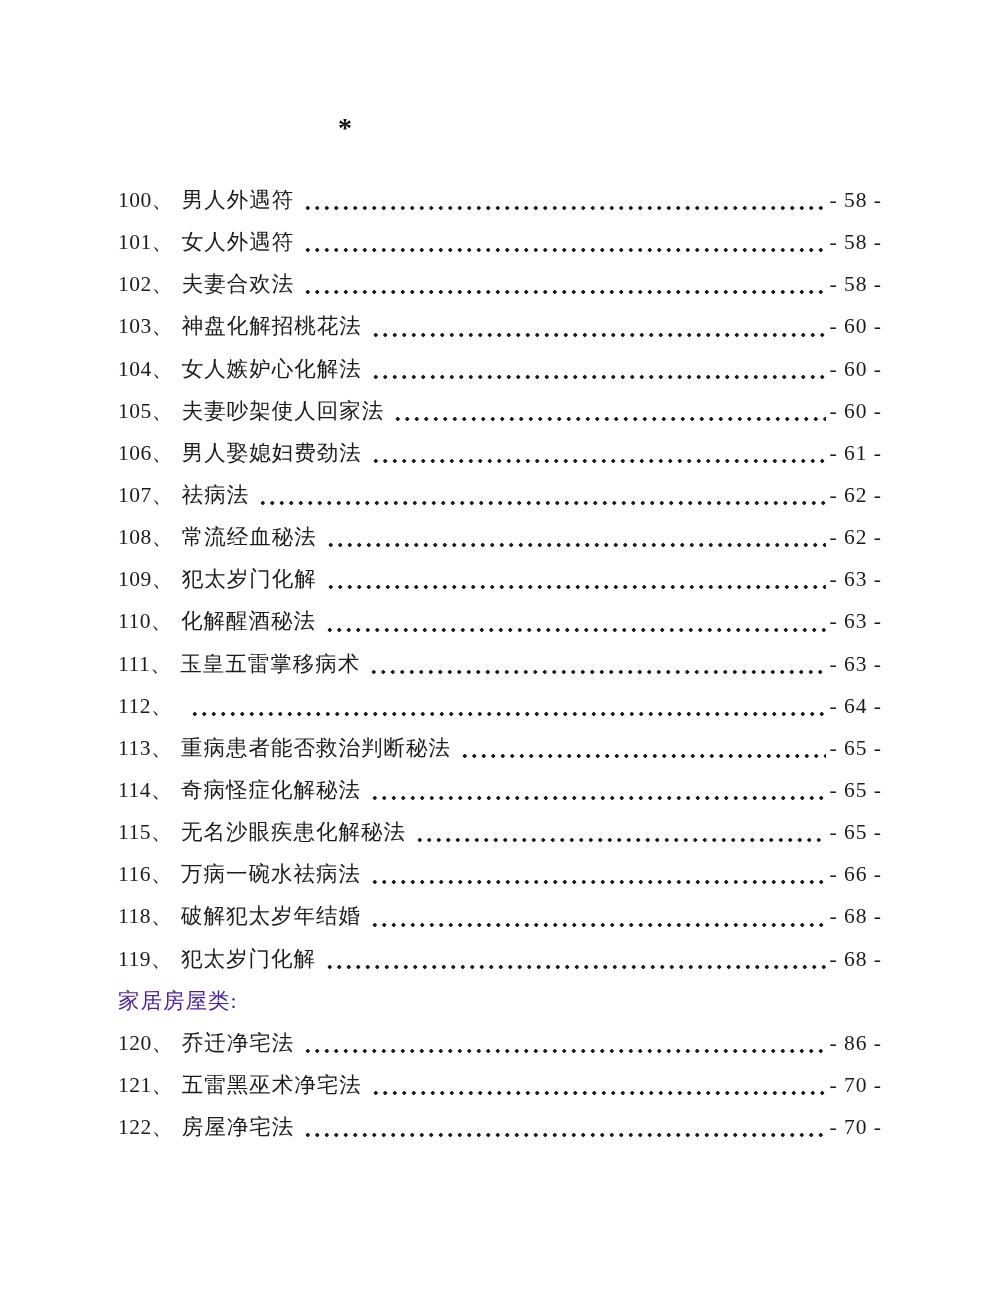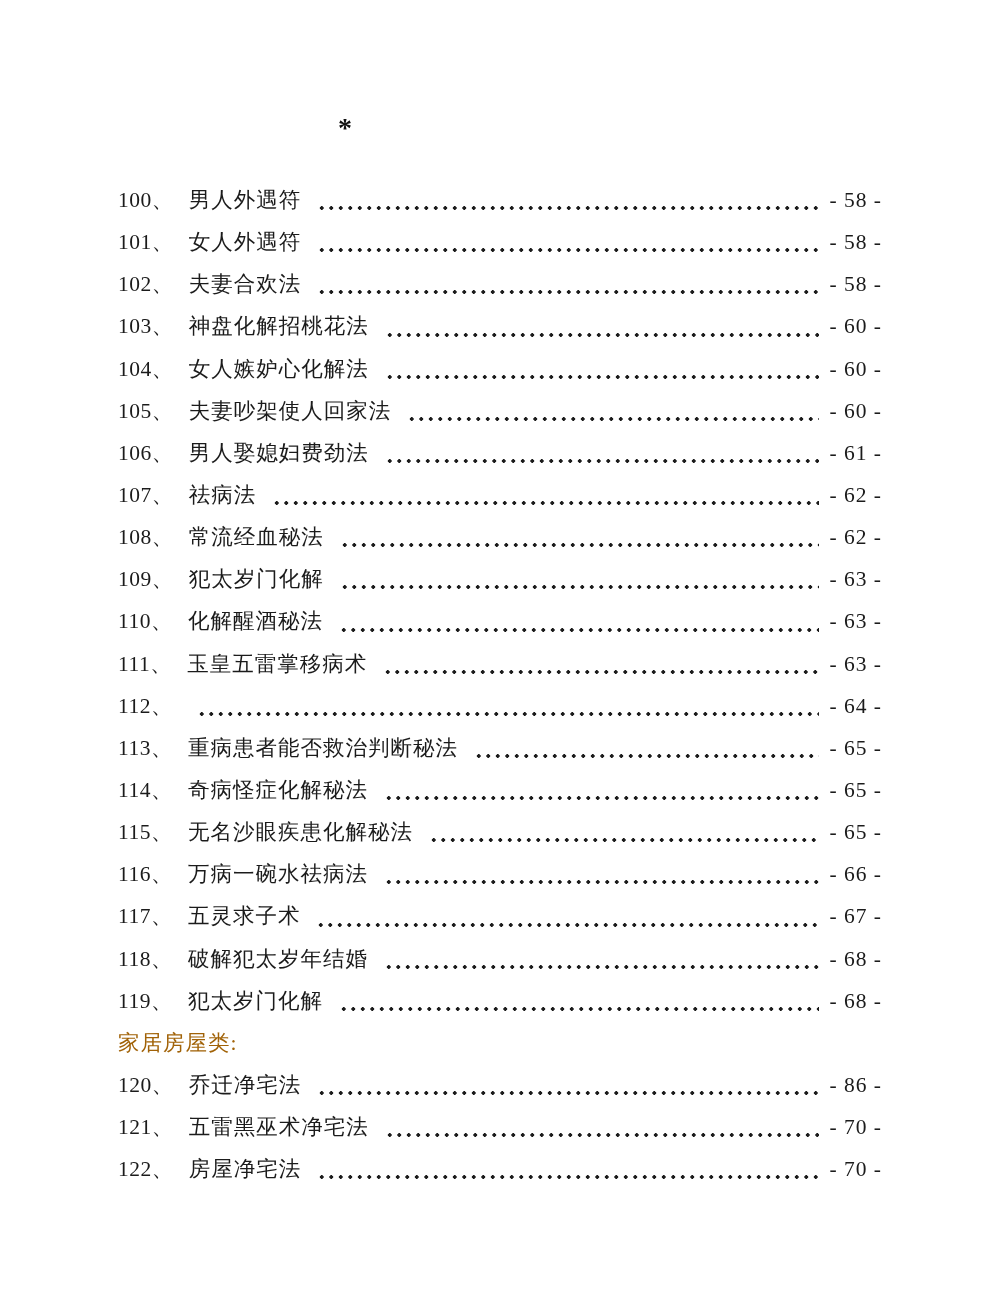--- a/index.html
+++ b/index.html
@@ -30,21 +30,20 @@
     right: 118px;
     top: 179px;
   }
   .row {
     display: flex;
     align-items: baseline;
     height: 42.15px;
     line-height: 42.15px;
     font-size: 21.5px;
     white-space: nowrap;
-    gap: 7px;
   }
   .row .num {
     margin-right: 8px;
     letter-spacing: 0.5px;
   }
   .row .title {
     letter-spacing: 1px;
     text-align: center;
   }
   .row .dots {
@@ -167,38 +166,32 @@
     <span class="dots"></span>
     <span class="page">- 65 -</span>
   </div>
       <div class="row entry">
     <span class="num">116、</span>
     <span class="title">万病一碗水祛病法</span>
     <span class="dots"></span>
     <span class="page">- 66 -</span>
   </div>
       <div class="row entry">
-    <span class="num">117、</span>
-    <span class="title">五灵求子术</span>
-    <span class="dots"></span>
-    <span class="page">- 67 -</span>
-  </div>
-      <div class="row entry">
     <span class="num">118、</span>
     <span class="title">破解犯太岁年结婚</span>
     <span class="dots"></span>
     <span class="page">- 68 -</span>
   </div>
       <div class="row entry">
     <span class="num">119、</span>
     <span class="title">犯太岁门化解</span>
     <span class="dots"></span>
     <span class="page">- 68 -</span>
   </div>
-      <div class="row section" style="color: #a16207;">
+      <div class="row section" style="color: #4c1d95;">
     <span>家居房屋类:</span>
   </div>
       <div class="row entry">
     <span class="num">120、</span>
     <span class="title">乔迁净宅法</span>
     <span class="dots"></span>
     <span class="page">- 86 -</span>
   </div>
       <div class="row entry">
     <span class="num">121、</span>

